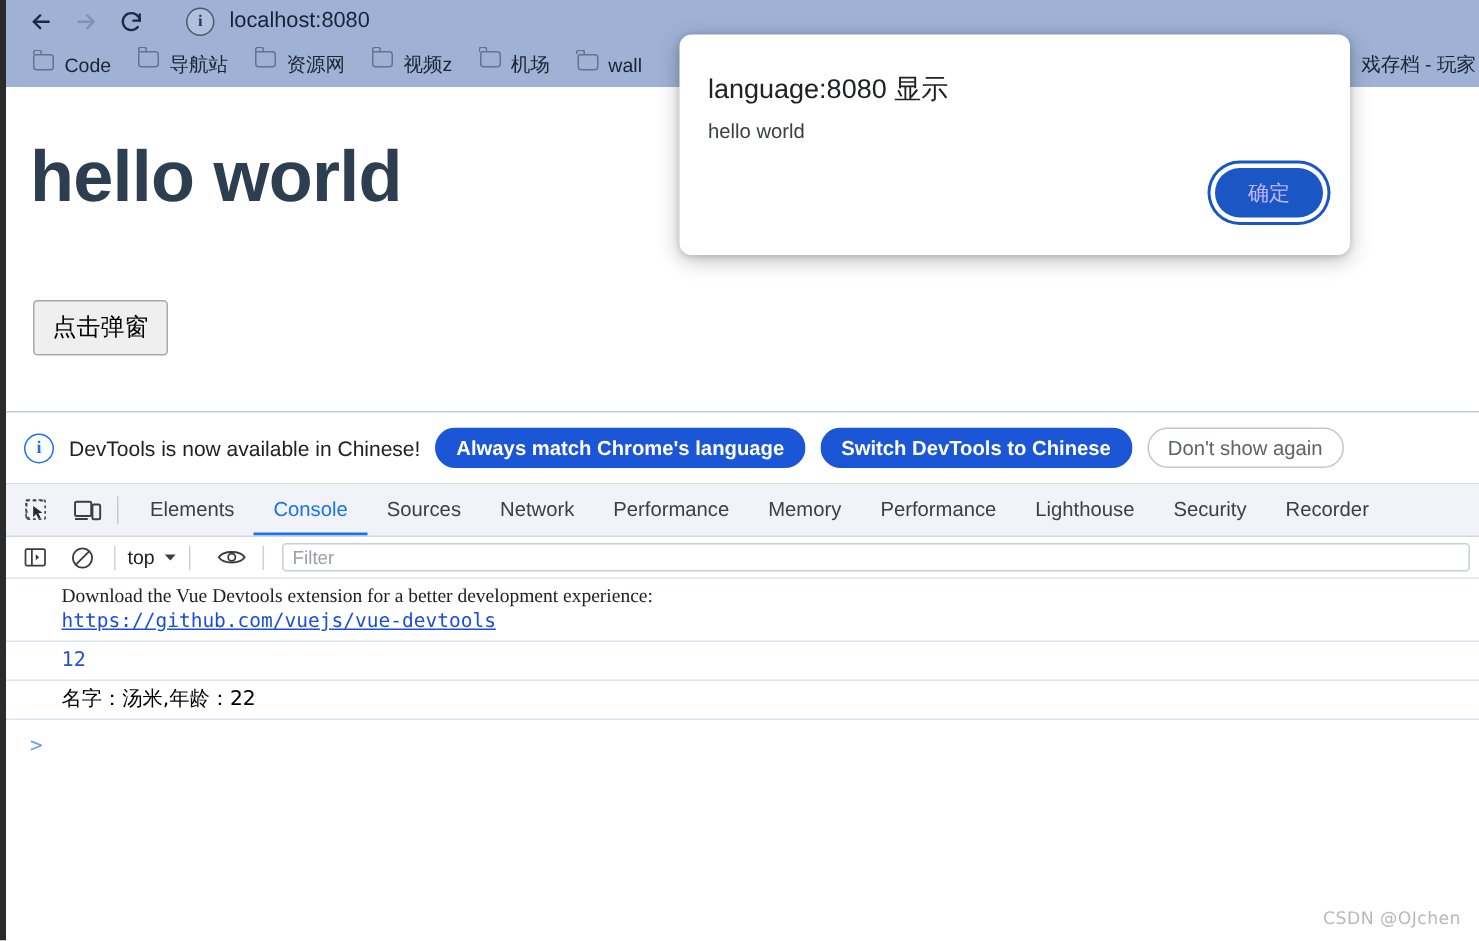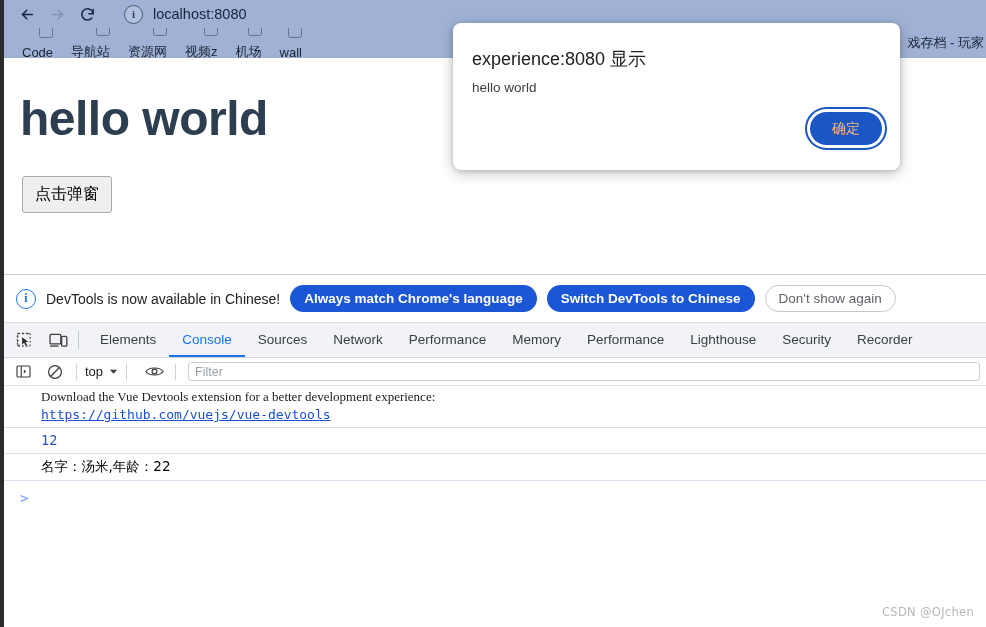--- a/index.html
+++ b/index.html
@@ -73,25 +73,24 @@
     position: relative;
     height: 30px;
     display: flex;
     align-items: center;
     padding-left: 10px;
     gap: 0px;
     overflow: hidden;
   }
   .bm {
     display: flex;
-    align-items: flex-end;
+    align-items: flex-start;
     gap: 7px;
     padding: 2px 10px 2px 8px;
     white-space: nowrap;
-    flex-direction: column;
   }
   .bm-ico {
     width: 14px; height: 11px;
     border: 1.5px solid #63738f;
     border-radius: 1.5px 2.5px 2.5px 2.5px;
     position: relative;
     box-sizing: border-box;
   }
   .bm-ico::before {
     content: "";
@@ -131,21 +130,21 @@
   .page-title {
     margin: 0;
     padding: 33px 0 0 16px;
     font-size: 48px;
     font-weight: bold;
     color: #2c3e50;
     letter-spacing: -0.5px;
   }
   .popup-btn {
     position: absolute;
-    left: 18px; top: 118px;
+    left: 18px; top: 142px;
     padding: 7px 12px;
     font-size: 16px;
     font-family: "DejaVu Sans", sans-serif;
     color: #000;
     background: #efefef;
     border: 1px solid #a9a9a9;
     border-radius: 3px;
     cursor: default;
   }
 
@@ -171,21 +170,21 @@
     position: absolute;
     left: 19px; top: 57px;
     font-size: 13.5px;
     color: #3c4043;
   }
   .dialog-ok {
     position: absolute;
     right: 18px; top: 89px;
     width: 72px; height: 33px;
     background: #1a56c4;
-    color: #fdba74;
+    color: #c4b5fd;
     font-size: 14px;
     border: none;
     border-radius: 17px;
     box-shadow: 0 0 0 3px #ffffff, 0 0 0 5px #1a56c4;
     display: flex; align-items: center; justify-content: center;
     cursor: default;
   }
 
   
   .devtools {
@@ -444,21 +443,21 @@
       <div class="bm-far">戏存档 - 玩家</div>
     </div>
   </div>
 
   <div class="viewport">
     <h1 class="page-title">hello world</h1>
     <button class="popup-btn">点击弹窗</button>
   </div>
 
   <div class="dialog">
-    <div class="dialog-title">experience:8080 显示</div>
+    <div class="dialog-title">language:8080 显示</div>
     <div class="dialog-msg">hello world</div>
     <button class="dialog-ok">确定</button>
   </div>
 
   <div class="devtools">
 
     <div class="dt-notice">
       <div class="notice-ico">i</div>
       <span class="notice-text">DevTools is now available in Chinese!</span>
       <button class="notice-btn primary">Always match Chrome's language</button>

